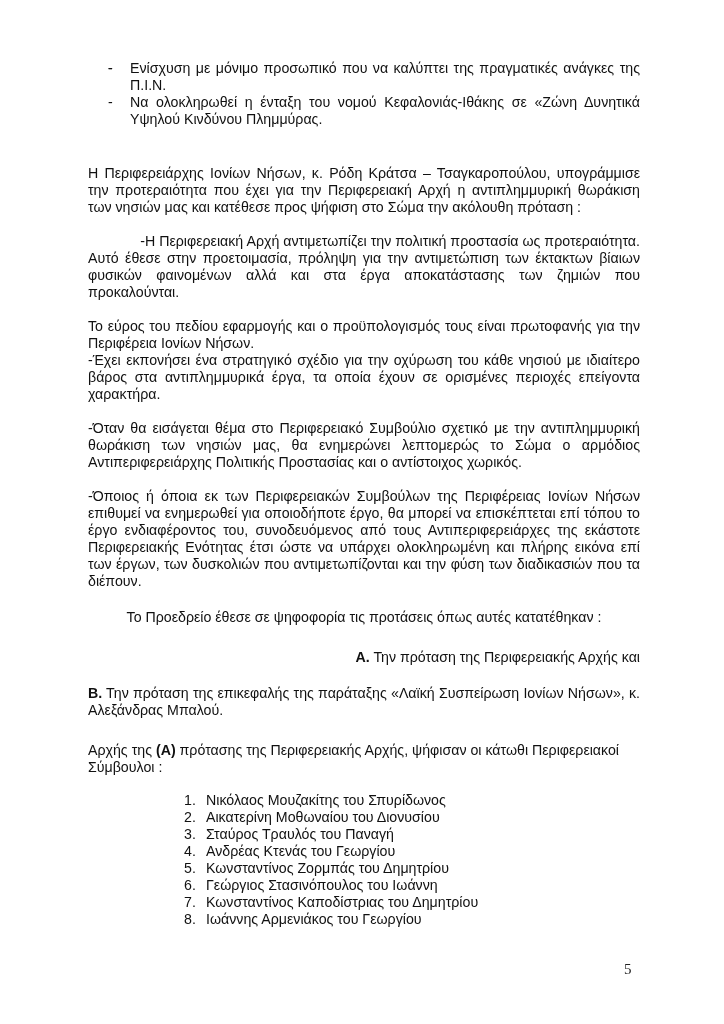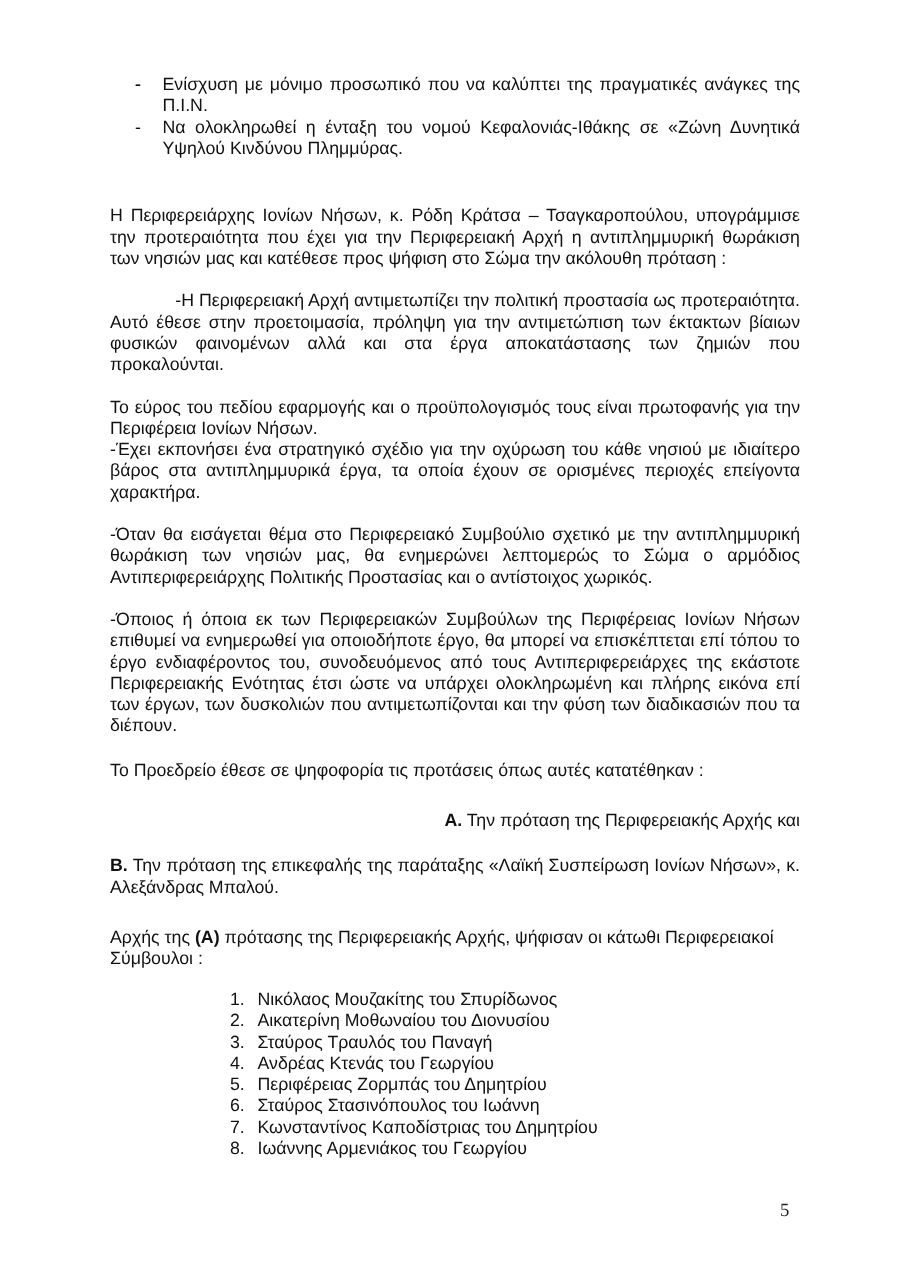--- a/index.html
+++ b/index.html
@@ -46,37 +46,37 @@
     <p>Το εύρος του πεδίου εφαρμογής και ο προϋπολογισμός τους είναι πρωτοφανής για την Περιφέρεια Ιονίων Νήσων.</p>
     <p>-Έχει εκπονήσει ένα στρατηγικό σχέδιο για την οχύρωση του κάθε νησιού με ιδιαίτερο βάρος στα αντιπλημμυρικά έργα, τα οποία έχουν σε ορισμένες περιοχές επείγοντα χαρακτήρα.</p>
 
     <div class="gap"></div>
     <p>-Όταν θα εισάγεται θέμα στο Περιφερειακό Συμβούλιο σχετικό με την αντιπλημμυρική θωράκιση των νησιών μας, θα ενημερώνει λεπτομερώς το Σώμα ο αρμόδιος Αντιπεριφερειάρχης Πολιτικής Προστασίας και ο αντίστοιχος χωρικός.</p>
 
     <div class="gap"></div>
     <p>-Όποιος ή όποια εκ των Περιφερειακών Συμβούλων της Περιφέρειας Ιονίων Νήσων επιθυμεί να ενημερωθεί για οποιοδήποτε έργο, θα μπορεί να επισκέπτεται επί τόπου το έργο ενδιαφέροντος του, συνοδευόμενος από τους Αντιπεριφερειάρχες της εκάστοτε Περιφερειακής Ενότητας έτσι ώστε να υπάρχει ολοκληρωμένη και πλήρης εικόνα επί των έργων, των δυσκολιών που αντιμετωπίζονται και την φύση των διαδικασιών που τα διέπουν.</p>
 
     <div class="gap-m"></div>
-    <p style="text-align:left">Το Προεδρείο έθεσε σε ψηφοφορία τις προτάσεις όπως αυτές κατατέθηκαν :</p>
+    <p style="text-align:center">Το Προεδρείο έθεσε σε ψηφοφορία τις προτάσεις όπως αυτές κατατέθηκαν :</p>
 
     <div class="gap-l"></div>
     <p style="text-align:right"><b>Α.</b><span> Την πρόταση της Περιφερειακής Αρχής και</span></p>
 
     <div class="gap-m"></div>
     <p><b>Β.</b><span> Την πρόταση της επικεφαλής της παράταξης «Λαϊκή Συσπείρωση Ιονίων Νήσων»,  κ. Αλεξάνδρας Μπαλού.</span></p>
 
     <div class="gap-l"></div>
     <p style="text-align:left"><span>Αρχής της </span><b>(Α)</b><span> πρότασης της Περιφερειακής Αρχής, ψήφισαν οι κάτωθι Περιφερειακοί Σύμβουλοι :</span></p>
 
     <ul class="members">
       <li><span class="num">1.</span><span>Νικόλαος Μουζακίτης του Σπυρίδωνος</span></li>
       <li><span class="num">2.</span><span>Αικατερίνη Μοθωναίου του Διονυσίου</span></li>
       <li><span class="num">3.</span><span>Σταύρος Τραυλός του Παναγή</span></li>
       <li><span class="num">4.</span><span>Ανδρέας Κτενάς του Γεωργίου</span></li>
-      <li><span class="num">5.</span><span>Περιφέρειας Ζορμπάς του Δημητρίου</span></li>
-      <li><span class="num">6.</span><span>Σταύρος Στασινόπουλος του Ιωάννη</span></li>
+      <li><span class="num">5.</span><span>Κωνσταντίνος Ζορμπάς του Δημητρίου</span></li>
+      <li><span class="num">6.</span><span>Γεώργιος Στασινόπουλος του Ιωάννη</span></li>
       <li><span class="num">7.</span><span>Κωνσταντίνος Καποδίστριας του Δημητρίου</span></li>
       <li><span class="num">8.</span><span>Ιωάννης Αρμενιάκος του Γεωργίου</span></li>
     </ul>
   </div>
 
   <div class="pageno">5</div>
 </div>
 
 </body></html>

